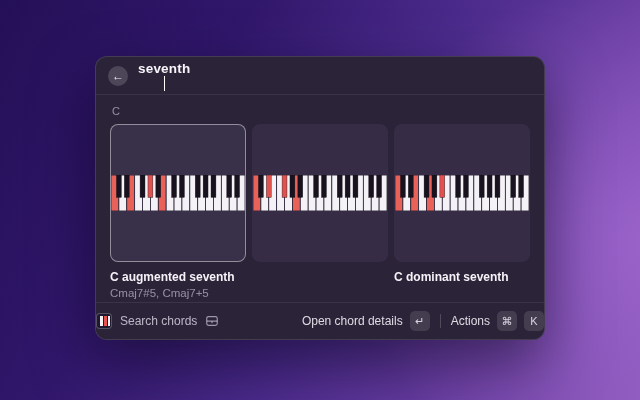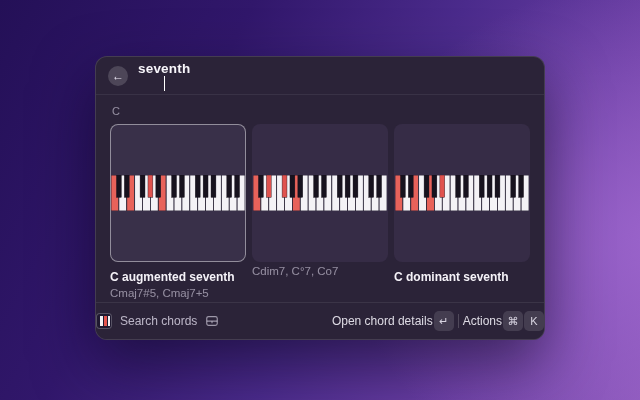--- a/index.html
+++ b/index.html
@@ -40,21 +40,21 @@
   .card-subtitle { font-size:11.5px; color:rgba(235,230,245,.55); margin-top:3px; white-space:nowrap; overflow:hidden; }
 
   
   .footer { flex:0 0 37px; display:flex; align-items:center; gap:8px; padding:0 0; border-top:1px solid rgba(255,255,255,.08); background:rgba(43,35,56,.9); }
   .app-icon { width:16px; height:16px; border-radius:4px; background:#1f1930; border:1px solid rgba(255,255,255,.25); position:relative; overflow:hidden; flex:0 0 16px; }
   .app-icon .k1 { position:absolute; left:2.5px; top:2px; width:3px; height:10px; background:#f4f2f6; }
   .app-icon .k2 { position:absolute; left:6.5px; top:2px; width:3.5px; height:10px; background:#e4544e; }
   .app-icon .k3 { position:absolute; left:11px; top:2px; width:1.8px; height:10px; background:#f4f2f6; }
   .footer-cmd { font-size:12px; color:rgba(235,230,245,.75); }
   .piano-glyph { width:14px; height:14px; color:rgba(235,230,245,.6); }
-  .footer-right { margin-left:auto; display:flex; align-items:center; gap:1px; }
+  .footer-right { margin-left:auto; display:flex; align-items:center; gap:7px; }
   .footer-action { font-size:12px; color:rgba(245,242,250,.88); cursor:pointer; }
   .key-badge { min-width:20px; height:20px; padding:0 4px; border-radius:5px; background:rgba(255,255,255,.12); color:rgba(240,236,248,.85); font-size:11px; display:flex; align-items:center; justify-content:center; cursor:pointer; }
   .v-divider { width:1px; height:14px; background:rgba(255,255,255,.18); margin:0 3px; }
 </style>
 </head>
 <body>
 
 <div class="window">
 
   <div class="searchbar">
@@ -135,21 +135,20 @@
               <rect x="56.9" y="0" width="6.2" height="24.8" fill="#17121e" stroke="#17121e" stroke-width="0.5"></rect>
               <rect x="76.9" y="0" width="6.2" height="24.8" fill="#17121e" stroke="#17121e" stroke-width="0.5"></rect>
               <rect x="86.9" y="0" width="6.2" height="24.8" fill="#17121e" stroke="#17121e" stroke-width="0.5"></rect>
               <rect x="106.9" y="0" width="6.2" height="24.8" fill="#17121e" stroke="#17121e" stroke-width="0.5"></rect>
               <rect x="116.9" y="0" width="6.2" height="24.8" fill="#17121e" stroke="#17121e" stroke-width="0.5"></rect>
               <rect x="126.9" y="0" width="6.2" height="24.8" fill="#17121e" stroke="#17121e" stroke-width="0.5"></rect>
               <rect x="146.9" y="0" width="6.2" height="24.8" fill="#17121e" stroke="#17121e" stroke-width="0.5"></rect>
               <rect x="156.9" y="0" width="6.2" height="24.8" fill="#17121e" stroke="#17121e" stroke-width="0.5"></rect>
             </svg>
         </div>
-        <div class="card-subtitle">Cdim7, C°7, Co7</div>
       </div>
       <div>
         <div class="card-image">
           <svg preserveAspectRatio="none" viewBox="0 0 170 40">
               <rect x="0" y="0" width="10" height="40" fill="#e8625a" stroke="#262033" stroke-width="1"></rect>
               <rect x="10" y="0" width="10" height="40" fill="#f4f2f6" stroke="#262033" stroke-width="1"></rect>
               <rect x="20" y="0" width="10" height="40" fill="#e8625a" stroke="#262033" stroke-width="1"></rect>
               <rect x="30" y="0" width="10" height="40" fill="#f4f2f6" stroke="#262033" stroke-width="1"></rect>
               <rect x="40" y="0" width="10" height="40" fill="#e8625a" stroke="#262033" stroke-width="1"></rect>
               <rect x="50" y="0" width="10" height="40" fill="#f4f2f6" stroke="#262033" stroke-width="1"></rect>

